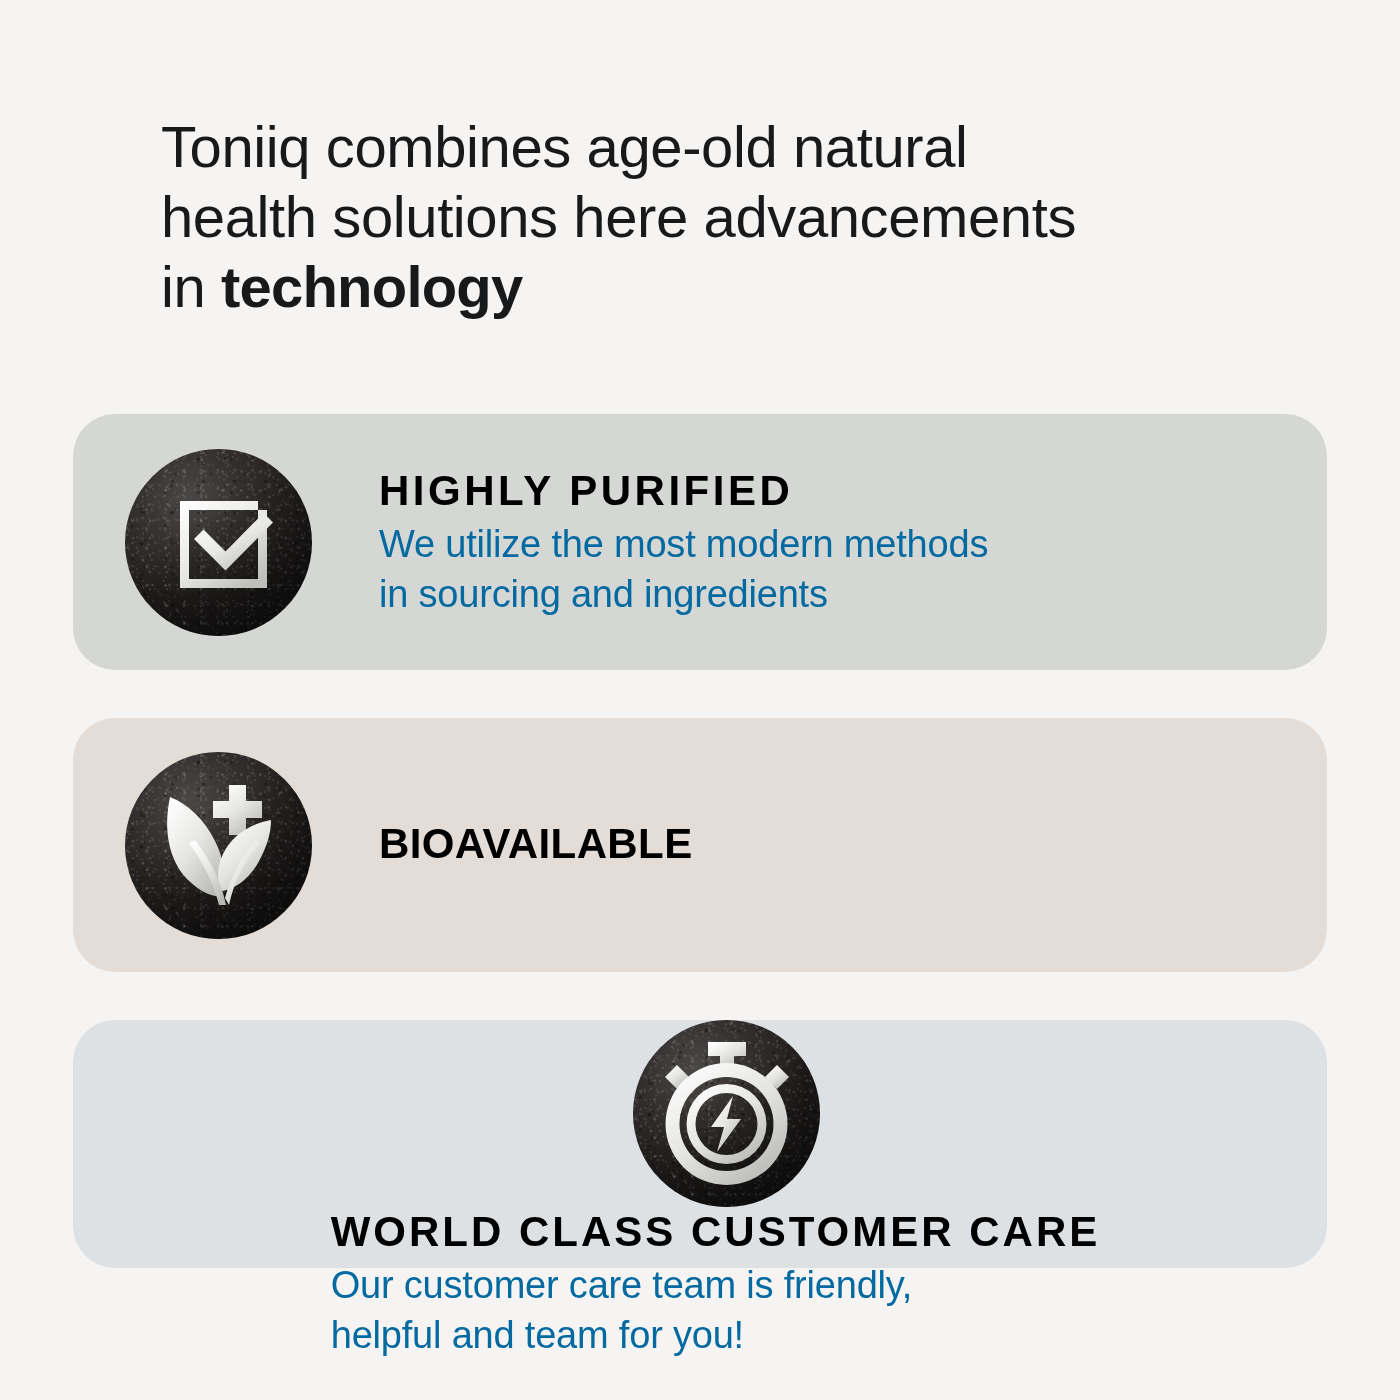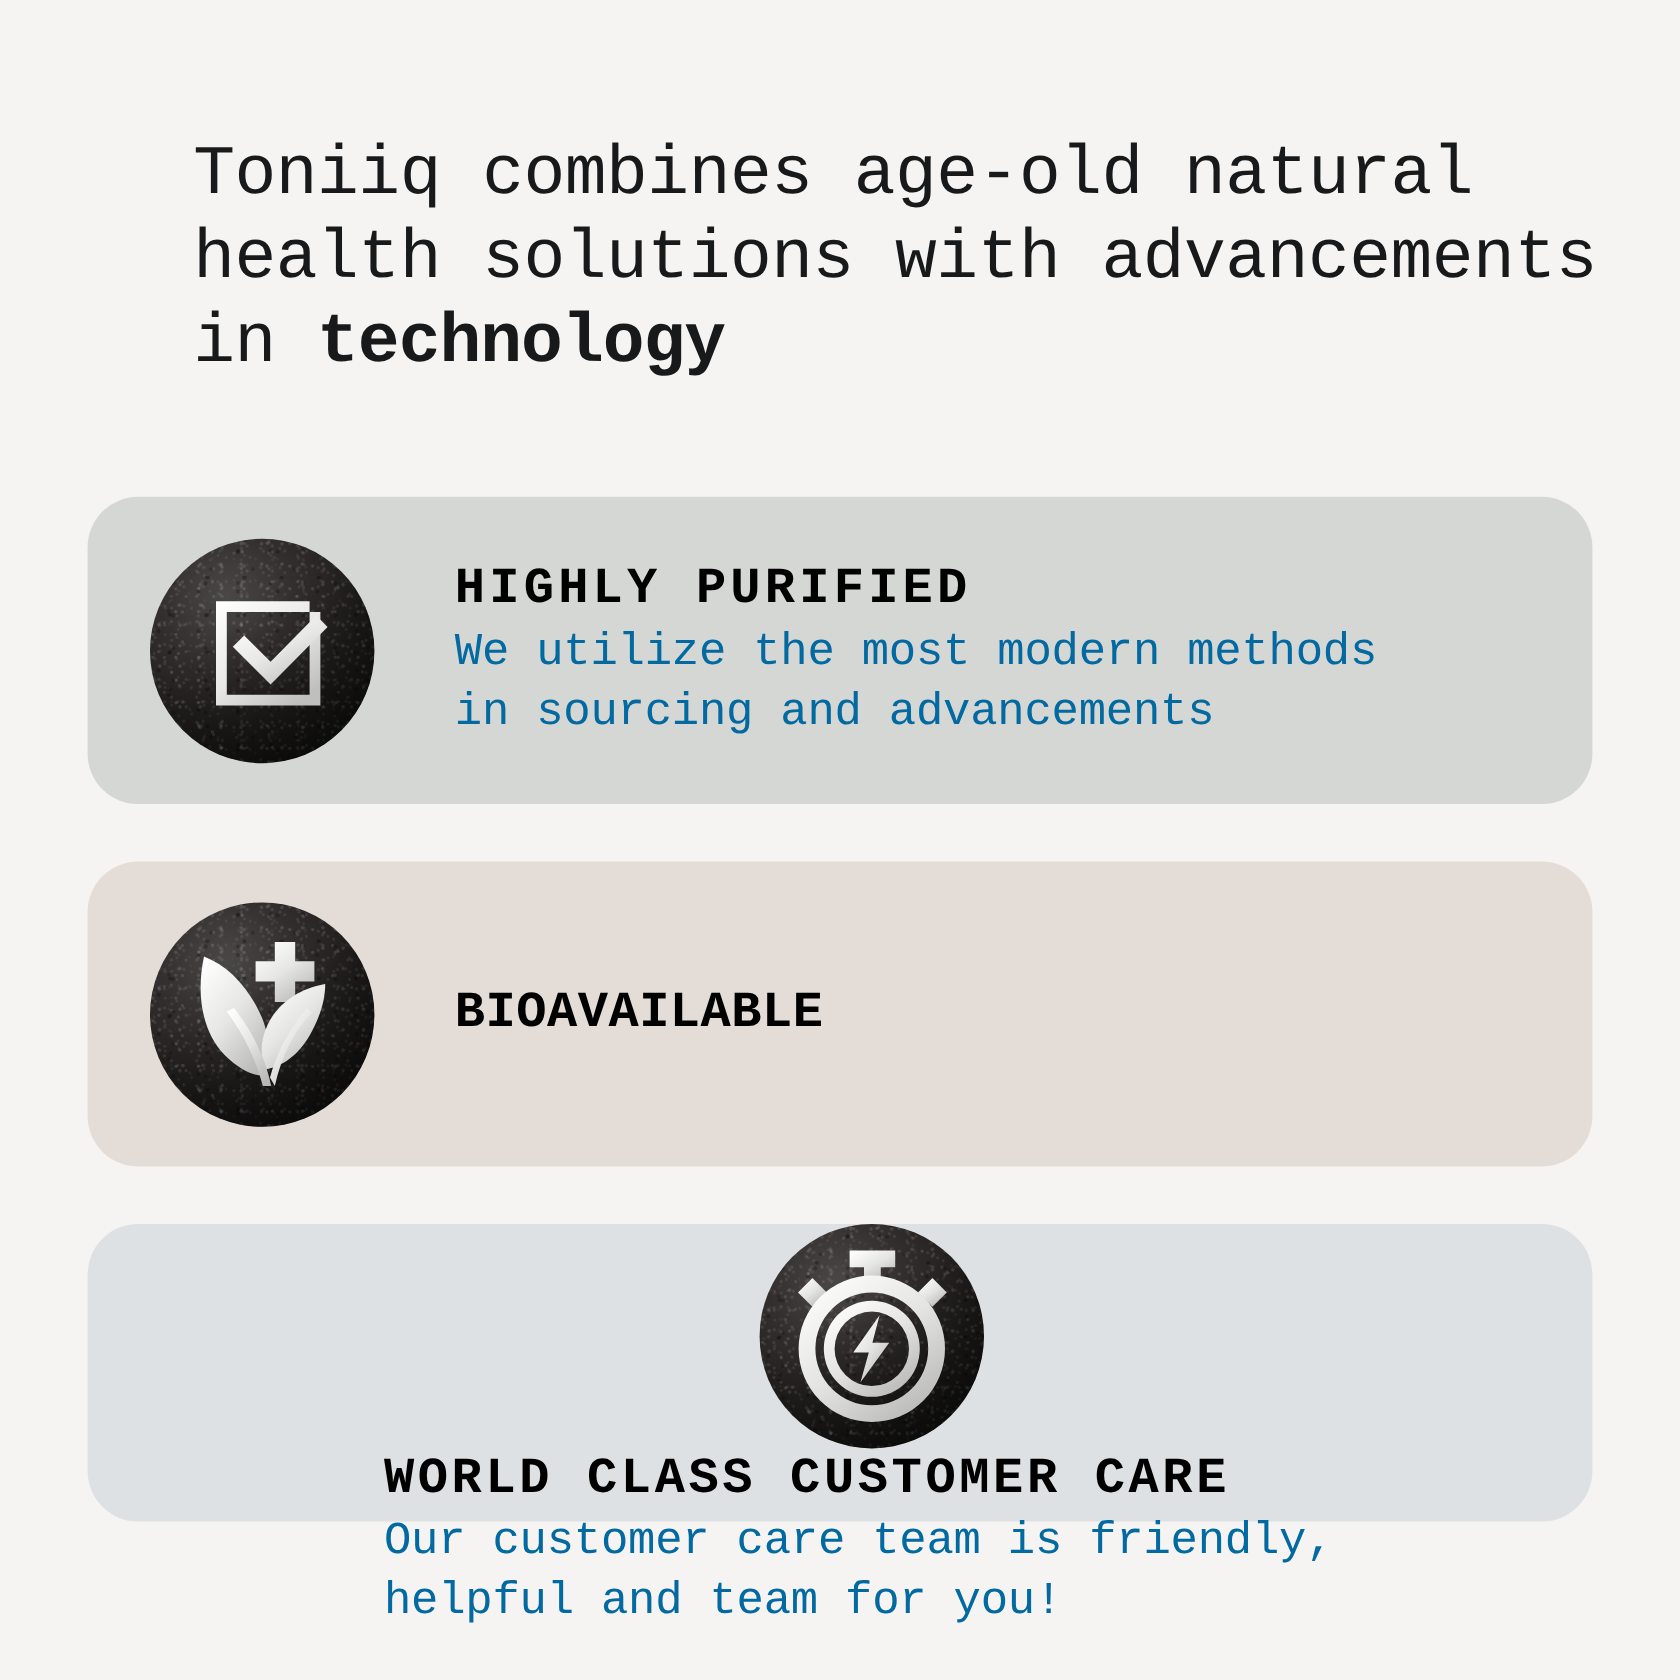--- a/index.html
+++ b/index.html
@@ -15,21 +15,20 @@
     background: #f5f4f2;
     font-family: "Liberation Sans", "DejaVu Sans", sans-serif;
     -webkit-font-smoothing: antialiased;
   }
 
   .page {
     position: relative;
     width: 1400px;
     height: 1400px;
     background: #f5f4f2;
-    font-family: Liberation Mono, monospace;
   }
 
   
   .headline {
     position: absolute;
     left: 161px;
     top: 112px;
     width: 1010px;
     font-size: 58px;
     line-height: 70px;
@@ -157,21 +156,21 @@
   }
   .card-desc .d-line { display: block; white-space: nowrap; }
 </style>
 </head>
 <body>
 
 <div class="page">
 
   <h1 class="headline">
     <span class="hl-line">Toniiq combines age-old natural</span>
-    <span class="hl-line">health solutions with advancements</span>
+    <span class="hl-line">health solutions here advancements</span>
     <span class="hl-line"><span>in </span><span class="hl-strong">technology</span></span>
   </h1>
 
   <div class="cards">
 
     <div class="card card-1">
       <div class="icon-badge">
         <svg viewBox="0 0 187 187" aria-hidden="true">
           <defs>
             <linearGradient id="g1" x1="0" y1="0" x2="0.75" y2="1">
@@ -183,21 +182,21 @@
 
           <path fill="url(#g1)" d="M55 52 h78 v9 h-69 v69 h69 v-69 h9 v78 h-87 z"></path>
 
           <path fill="url(#g1)" d="M69 90 l9.5 -9.5 l22 22 l38 -38.5 l9.5 9.5 l-47.5 48 z"></path>
         </svg>
       </div>
       <div class="card-text">
         <div class="card-title">HIGHLY PURIFIED</div>
         <div class="card-desc">
           <span class="d-line">We utilize the most modern methods</span>
-          <span class="d-line">in sourcing and advancements</span>
+          <span class="d-line">in sourcing and ingredients</span>
         </div>
       </div>
     </div>
 
     <div class="card card-2">
       <div class="icon-badge">
         <svg viewBox="0 0 187 187" aria-hidden="true">
           <defs>
             <linearGradient id="g2" x1="0.1" y1="0" x2="0.8" y2="1">
               <stop offset="0" stop-color="#ffffff"></stop>

